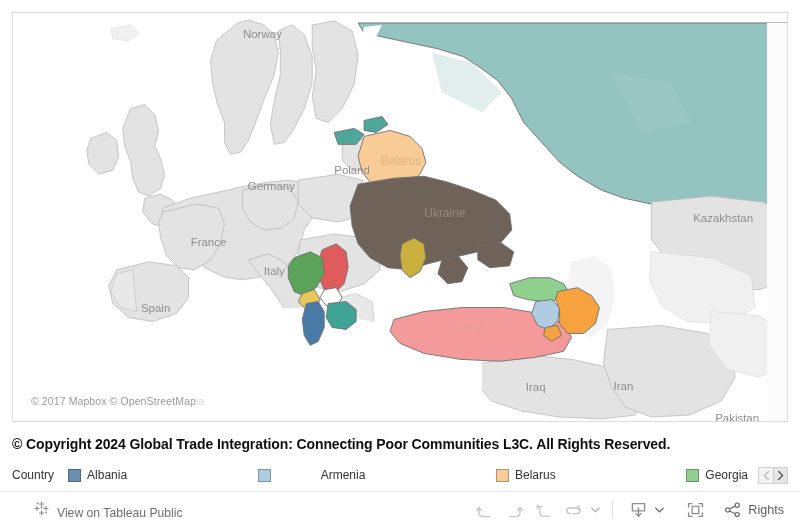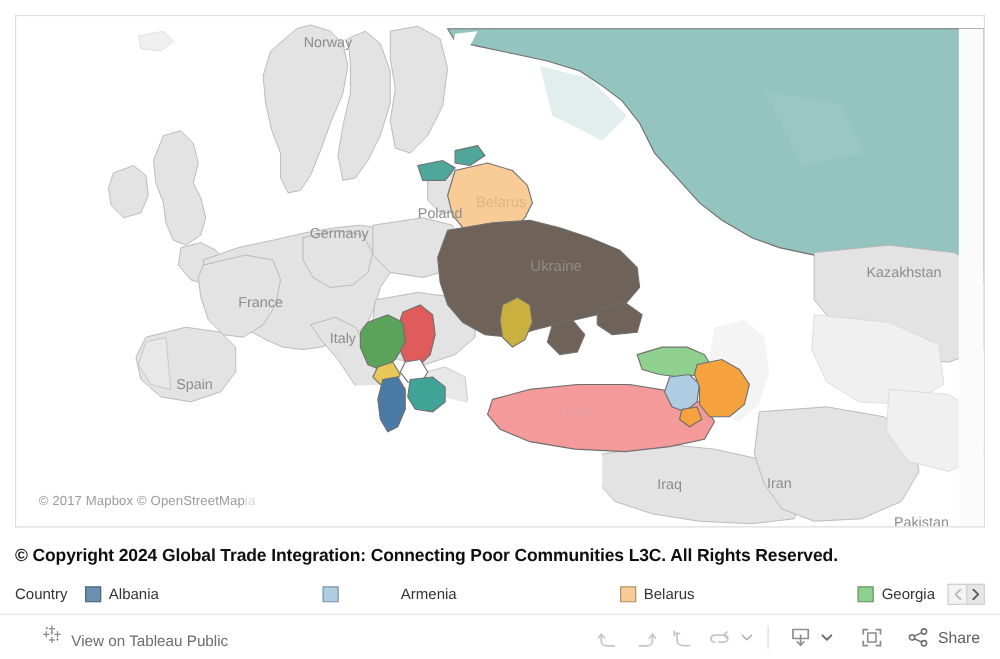--- a/index.html
+++ b/index.html
@@ -463,19 +463,19 @@
 
       <div id="share-btn" style="margin-left:14px;">
         <span>
           <svg width="18" height="16" viewBox="0 0 18 16" fill="none" stroke="#6f6f6f" stroke-width="1.25">
             <circle cx="13.2" cy="3.2" r="2.1"></circle>
             <circle cx="13.2" cy="12.6" r="2.1"></circle>
             <circle cx="3.6" cy="7.9" r="2.1"></circle>
             <path d="M5.5,6.9 L11.3,4.1 M5.5,9 L11.3,11.7"></path>
           </svg>
         </span>
-        <span class="slabel">Share</span>
+        <span class="slabel">Rights</span>
       </div>
 
     </div>
   </div>
 
 </div>
 
 </body></html>

